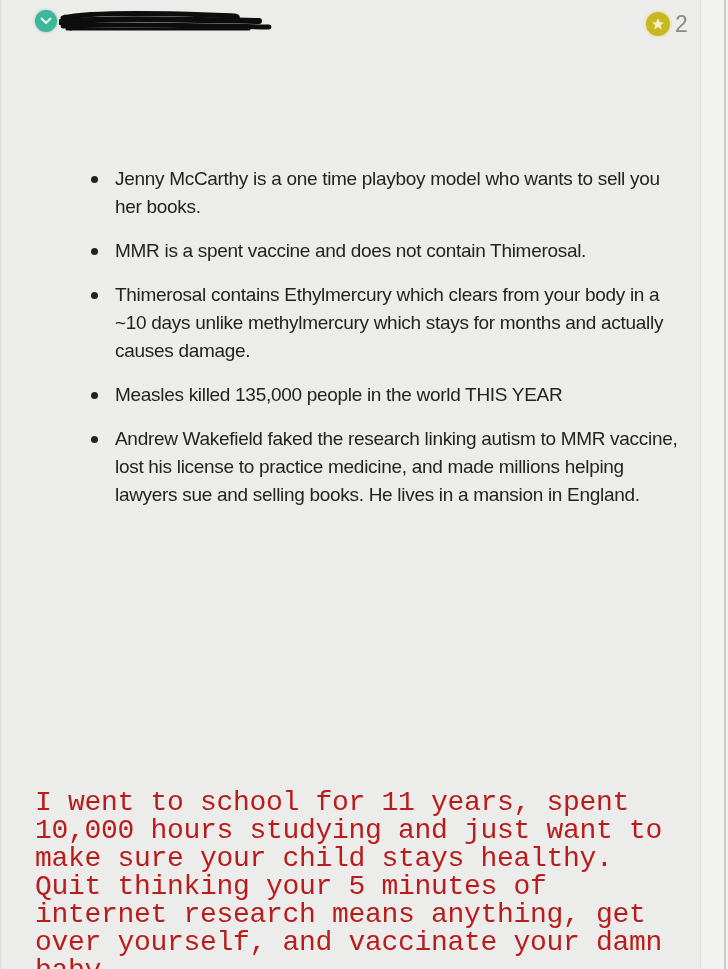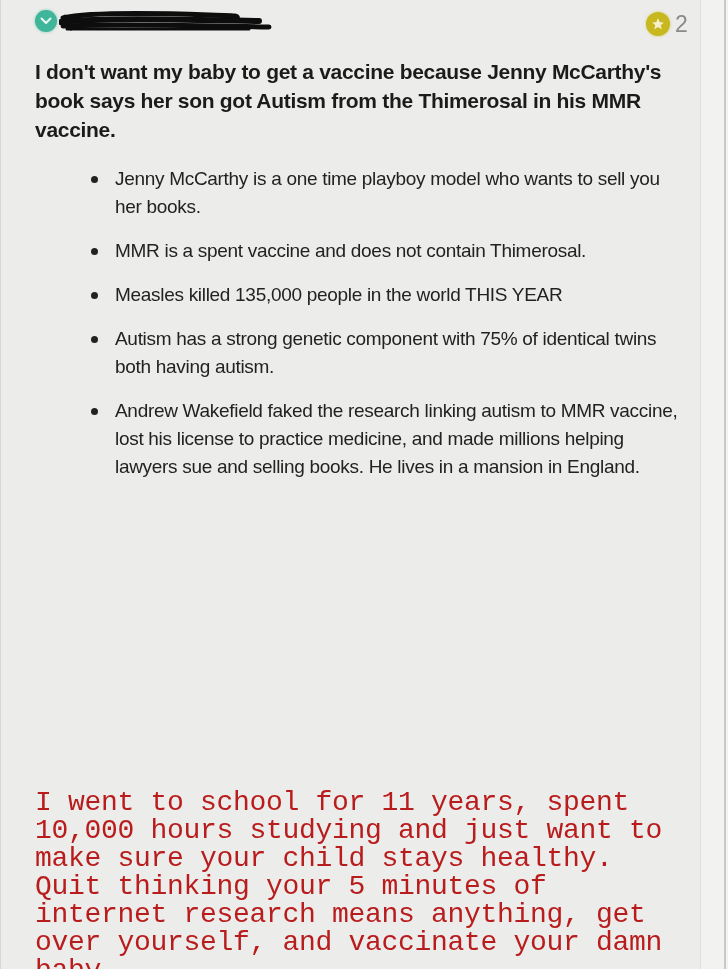--- a/index.html
+++ b/index.html
@@ -96,38 +96,37 @@
       </svg>
     </div>
     <div class="star-badge">
       <svg width="14" height="14" viewBox="0 0 24 24">
         <polygon points="12,2 15,9 22,9.5 16.5,14 18.5,21 12,17 5.5,21 7.5,14 2,9.5 9,9" fill="#f6f2d0"></polygon>
       </svg>
     </div>
     <span class="star-count">2</span>
   </div>
 
-  <p class="question">I don't want my baby to get a vaccine because Jenny McCarthy's book says her son got Autism from the Thimerosal in his MMR vaccine.</p>
 
   <ul class="answer-list">
     <li>
       <span class="bullet"></span>
       <span>Jenny McCarthy is a one time playboy model who wants to sell you her books.</span>
     </li>
     <li>
       <span class="bullet"></span>
       <span>MMR is a spent vaccine and does not contain Thimerosal.</span>
     </li>
     <li>
       <span class="bullet"></span>
-      <span>Measles killed 135,000 people in the world THIS YEAR</span>
+      <span>Thimerosal contains Ethylmercury which clears from your body in a ~10 days unlike methylmercury which stays for months and actually causes damage.</span>
     </li>
     <li>
       <span class="bullet"></span>
-      <span>Autism has a strong genetic component with 75% of identical twins both having autism.</span>
+      <span>Measles killed 135,000 people in the world THIS YEAR</span>
     </li>
     <li>
       <span class="bullet"></span>
       <span>Andrew Wakefield faked the research linking autism to MMR vaccine, lost his license to practice medicine, and made millions helping lawyers sue and selling books. He lives in a mansion in England.</span>
     </li>
   </ul>
 
   <p class="closing">I went to school for 11 years, spent 10,000 hours studying and just want to make sure your child stays healthy. Quit thinking your 5 minutes of internet research means anything, get over yourself, and vaccinate your damn baby.</p>
 </div>
 

